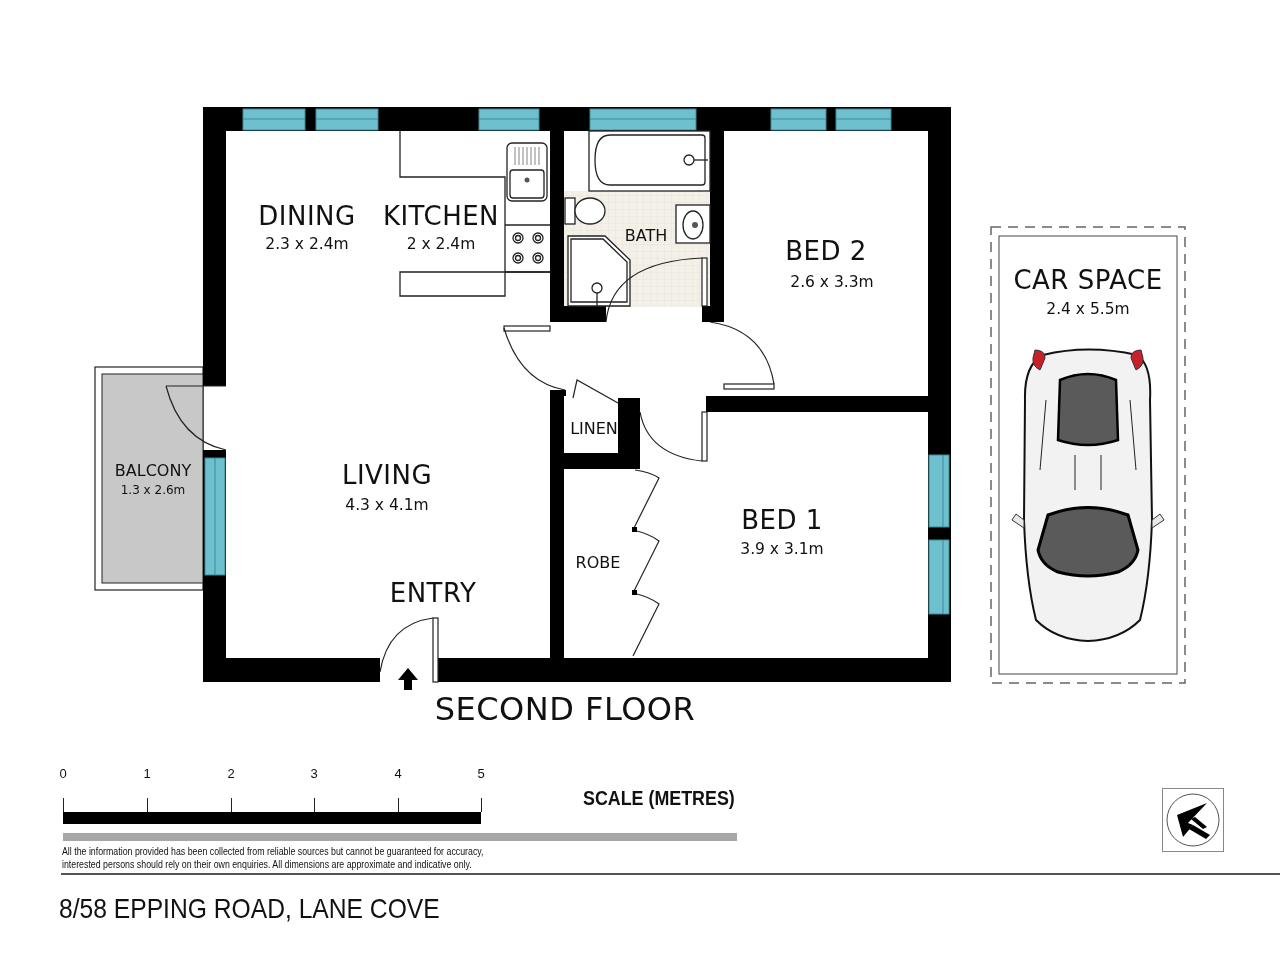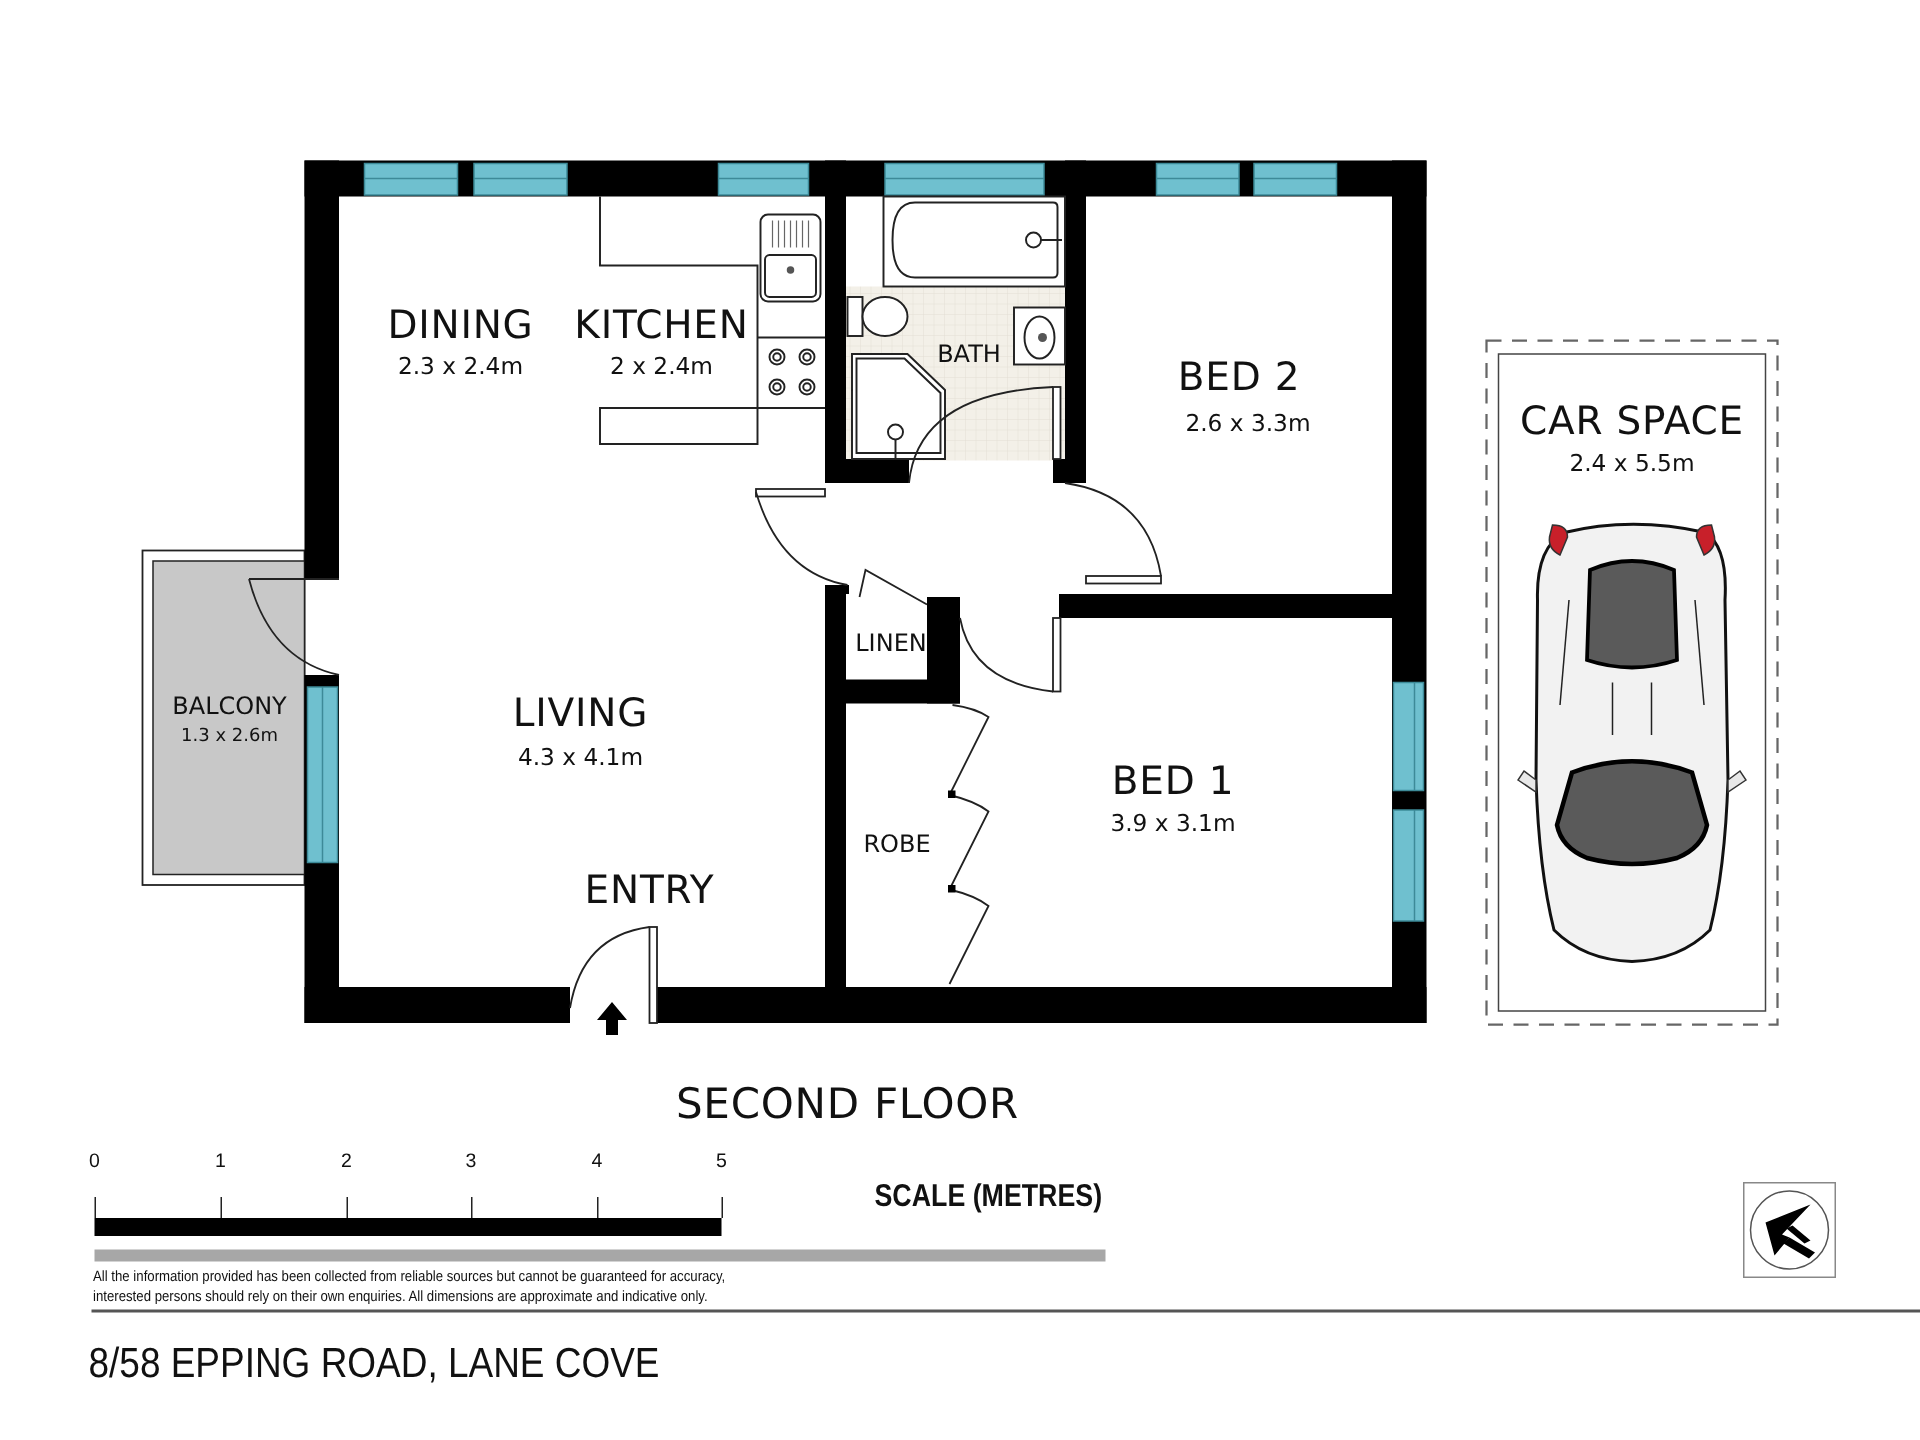--- a/index.html
+++ b/index.html
@@ -2,21 +2,21 @@
 <html><head>
 <meta charset="utf-8">
 <style>
   html, body { margin:0; padding:0; background:#ffffff; }
   body { width:1280px; height:960px; position:relative; overflow:hidden; font-family:"DejaVu Sans", sans-serif; color:#111; }
   svg.plan { position:absolute; left:0; top:0; }
   .room-label { font-family:"DejaVu Sans", sans-serif; font-size:26px; fill:#111; text-anchor:middle; letter-spacing:0.5px; }
   .room-dim { font-family:"DejaVu Sans", sans-serif; font-size:15.5px; fill:#111; text-anchor:middle; }
   .small-label { font-family:"DejaVu Sans", sans-serif; font-size:16px; fill:#111; text-anchor:middle; }
   .tiny-label { font-family:"DejaVu Sans", sans-serif; font-size:12px; fill:#111; text-anchor:middle; }
-  .floor-title { position:absolute; left:380px; top:719px; width:370px; text-align:center; font-size:28px; letter-spacing:0.5px; }
+  .floor-title { position:absolute; left:380px; top:690px; width:370px; text-align:center; font-size:32px; letter-spacing:0.5px; }
   .scale-bar { position:absolute; left:63px; top:766px; width:420px; height:56px; }
   .tick-label { position:absolute; top:0; font-family:"Liberation Sans", sans-serif; font-size:13px; transform:translateX(-50%); }
   .tick { position:absolute; top:32px; width:1px; height:14px; background:#222; }
   .bar { position:absolute; left:0; top:46px; width:418px; height:12px; background:#000; }
   .scale-title { position:absolute; left:583px; top:786px; font-family:"Liberation Sans", sans-serif; font-weight:bold; font-size:21px; transform:scaleX(0.85); transform-origin:left; }
   .grey-rule { position:absolute; left:63px; top:833px; width:674px; height:8px; background:#a7a7a7; }
   .disclaimer { position:absolute; left:62px; top:846px; font-family:"Liberation Sans", sans-serif; font-size:10px; line-height:12.5px; color:#111; transform:scaleX(0.88); transform-origin:left; white-space:nowrap; }
   .dark-rule { position:absolute; left:61px; top:873px; width:1219px; height:2px; background:#555; }
   .address { position:absolute; left:59px; top:893px; font-family:"Liberation Sans", sans-serif; font-size:28px; transform:scaleX(0.88); transform-origin:left; white-space:nowrap; }
   .compass { position:absolute; left:1162px; top:788px; width:62px; height:64px; border:1px solid #888; box-sizing:border-box; background:#fff; }

